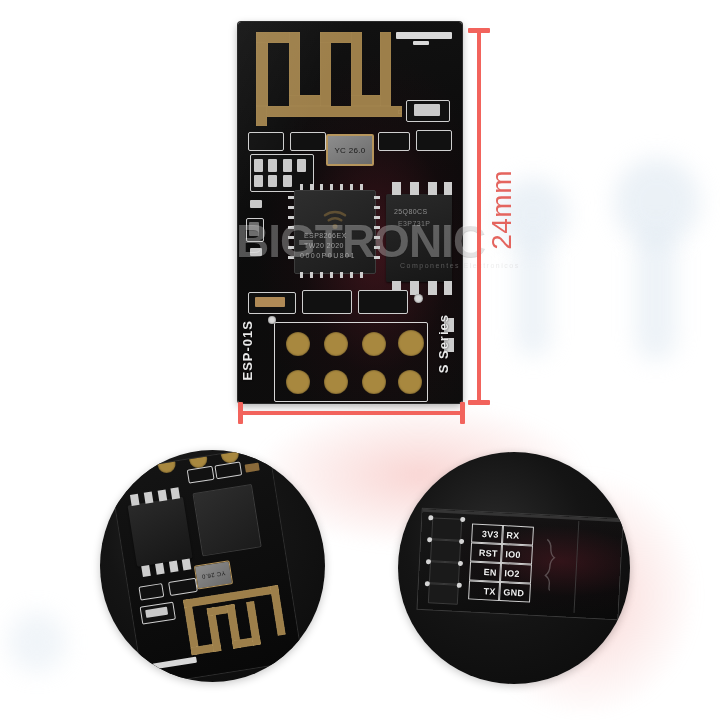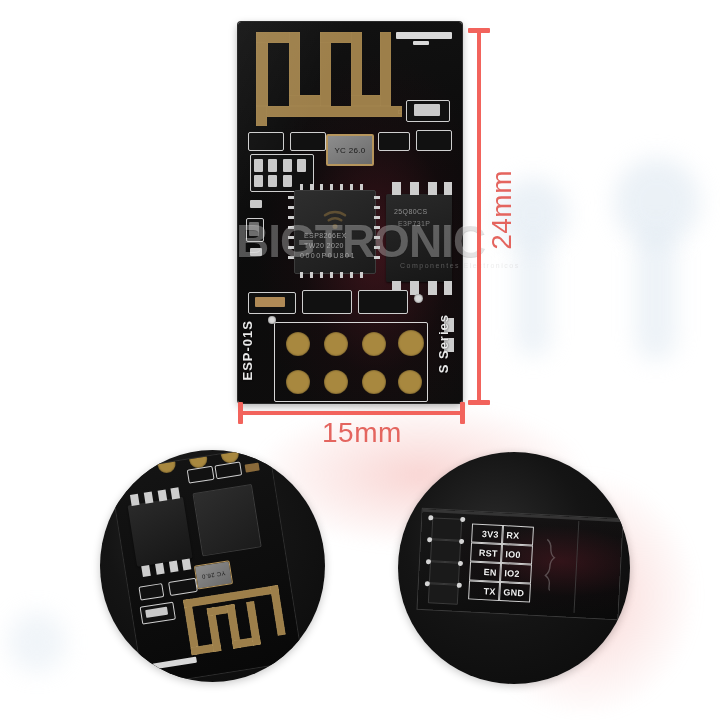--- a/index.html
+++ b/index.html
@@ -264,21 +264,20 @@
   <div class="wmark-sub">Componentes Electronicos</div>
 
   <div class="dim-col" style="left:477px;top:30px;width:4px;height:375px;"></div>
   <div class="dim-cap" style="left:468px;top:28px;width:22px;height:5px;"></div>
   <div class="dim-cap" style="left:468px;top:400px;width:22px;height:5px;"></div>
   <div class="dim-label dim-label-v" style="left:486px;top:170px;">24mm</div>
 
   <div class="dim-col" style="left:240px;top:411px;width:224px;height:4px;"></div>
   <div class="dim-cap" style="left:238px;top:402px;width:5px;height:22px;"></div>
   <div class="dim-cap" style="left:460px;top:402px;width:5px;height:22px;"></div>
-  <div class="dim-label" style="left:322px;top:417px;">15mm</div>
 
   <div class="circ" style="left:100px;top:450px;width:225px;height:232px;">
     <div class="inner">
       <div class="mini" style="left:26px;top:8px;width:160px;height:216px;transform:rotate(-9deg);">
 
         <div class="goldpad" style="left:16px;top:-8px;width:18px;height:18px;"></div>
         <div class="goldpad" style="left:48px;top:-8px;width:18px;height:18px;"></div>
         <div class="goldpad" style="left:80px;top:-8px;width:18px;height:18px;"></div>
         <div class="goldpad" style="left:112px;top:-8px;width:18px;height:18px;"></div>
 

